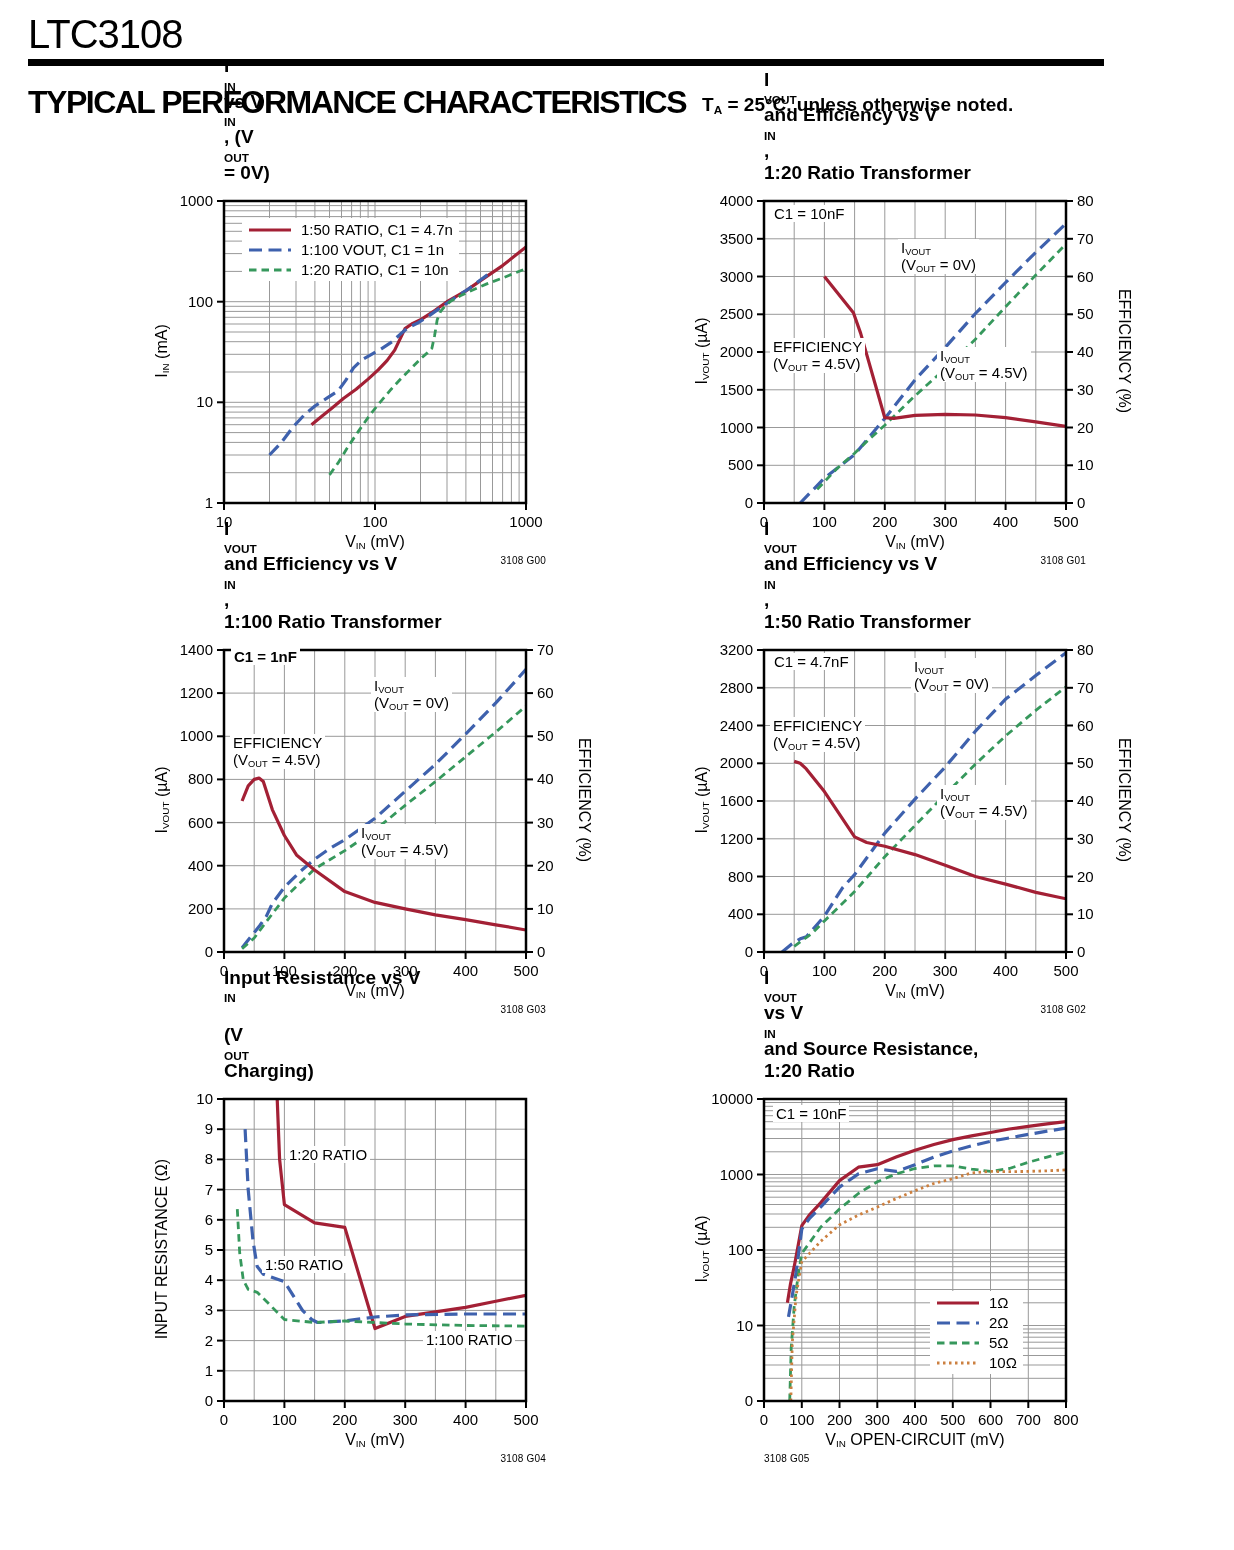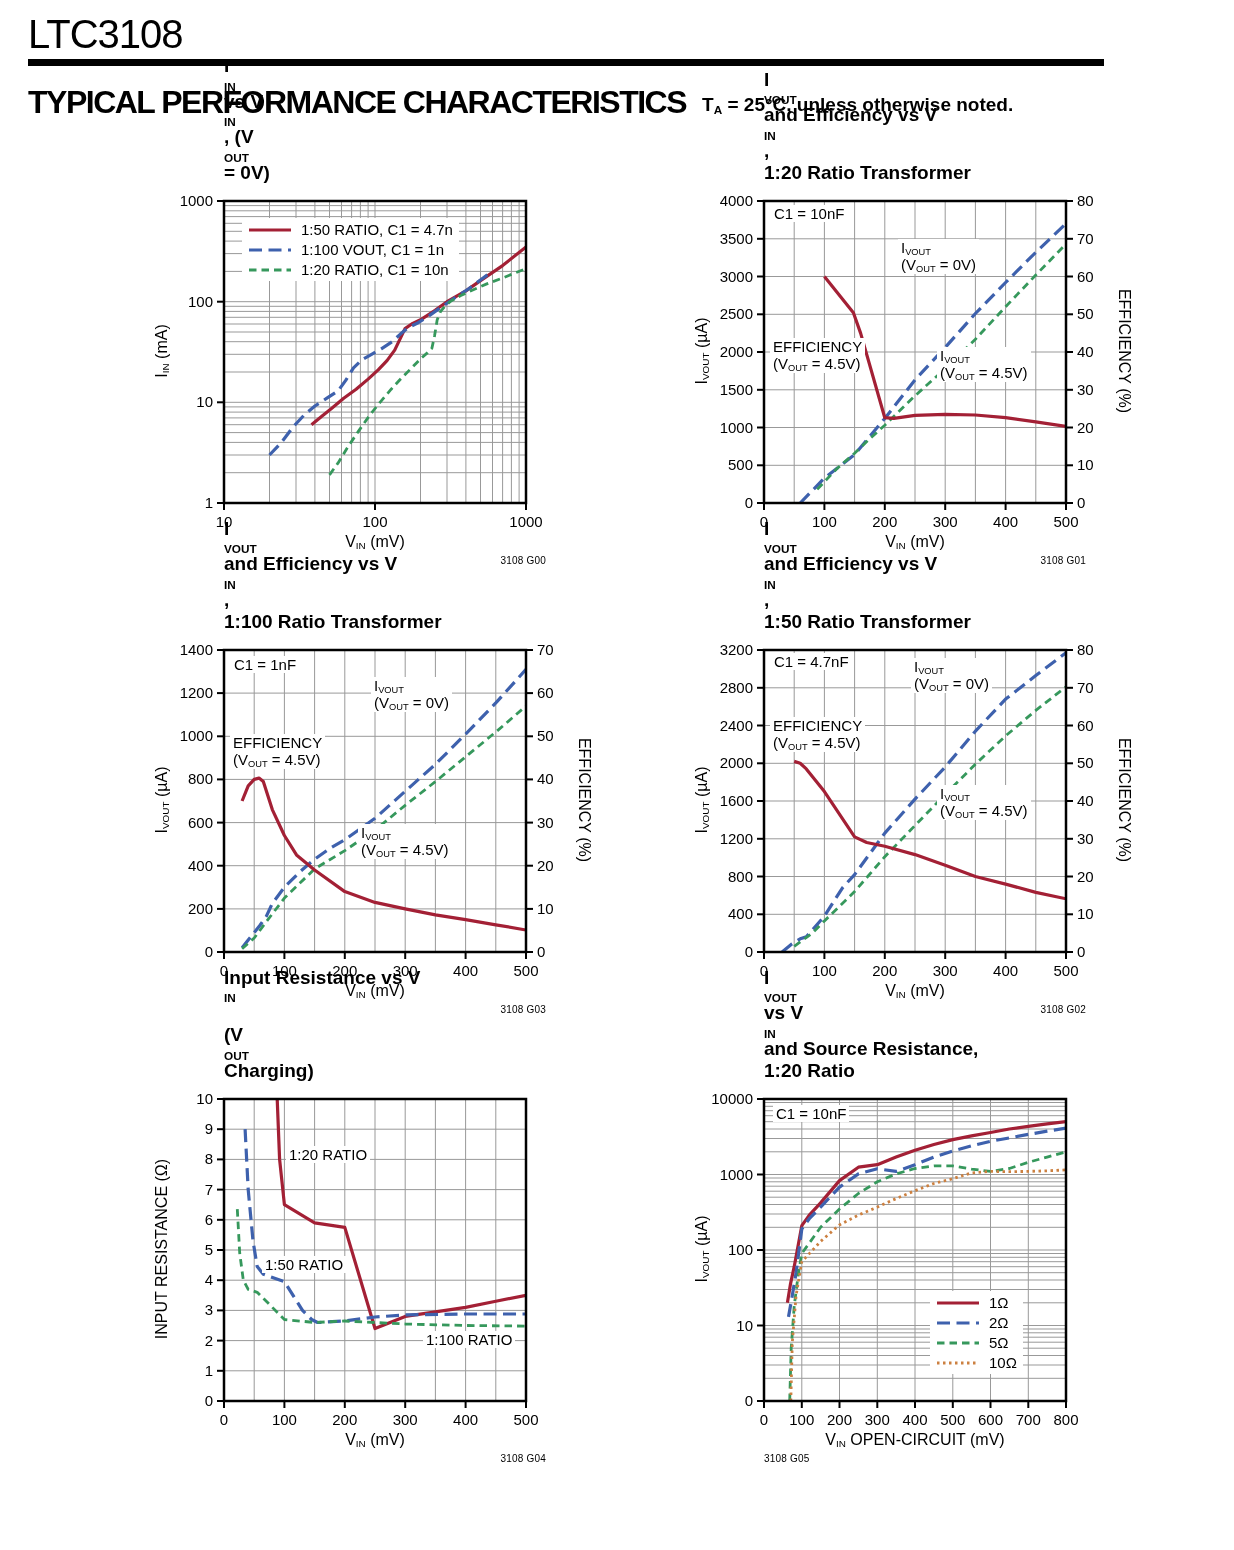--- a/index.html
+++ b/index.html
@@ -319,21 +319,21 @@
               <text x="391" y="191.6" text-anchor="start">30</text>
               <text x="391" y="148.4" text-anchor="start">40</text>
               <text x="391" y="105.3" text-anchor="start">50</text>
               <text x="391" y="62.1" text-anchor="start">60</text>
               <text x="391" y="19" text-anchor="start">70</text>
             </g>
           </svg>
           <div class="axis-y" style="left: -135px; top: 155px; transform: rotate(-90deg);">I<sub>VOUT</sub> (µA)</div>
           <div class="axis-y2" style="left: 287px; top: 155px; transform: rotate(90deg);">EFFICIENCY (%)</div>
           <div class="axis-x" style="left: 78px; width: 302px; top: 346px;">V<sub>IN</sub> (mV)</div>
-          <div class="ann" style="left: 85px; top: 20px;">C1 = 1nF</div>
+          <div class="ann" style="left: 85px; top: 12px; font-weight: bold;">C1 = 1nF</div>
           <div class="ann" style="left: 225px; top: 41px;">I<sub>VOUT</sub><br>(V<sub>OUT</sub> = 0V)</div>
           <div class="ann" style="left: 84px; top: 98px;">EFFICIENCY<br>(V<sub>OUT</sub> = 4.5V)</div>
           <div class="ann" style="left: 212px; top: 188px;">I<sub>VOUT</sub><br>(V<sub>OUT</sub> = 4.5V)</div>
           <div class="note" style="top: 368px; left: 78px; width: 322px; text-align: right;">3108 G03</div>
         </div>
       </div>
       <div class="chart-cell">
         <h3 class="chart-title">I<sub>VOUT</sub> and Efficiency vs V<sub>IN</sub>,<br>1:50 Ratio Transformer</h3>
         <div class="chart-body">
           <svg width="470" height="368">

